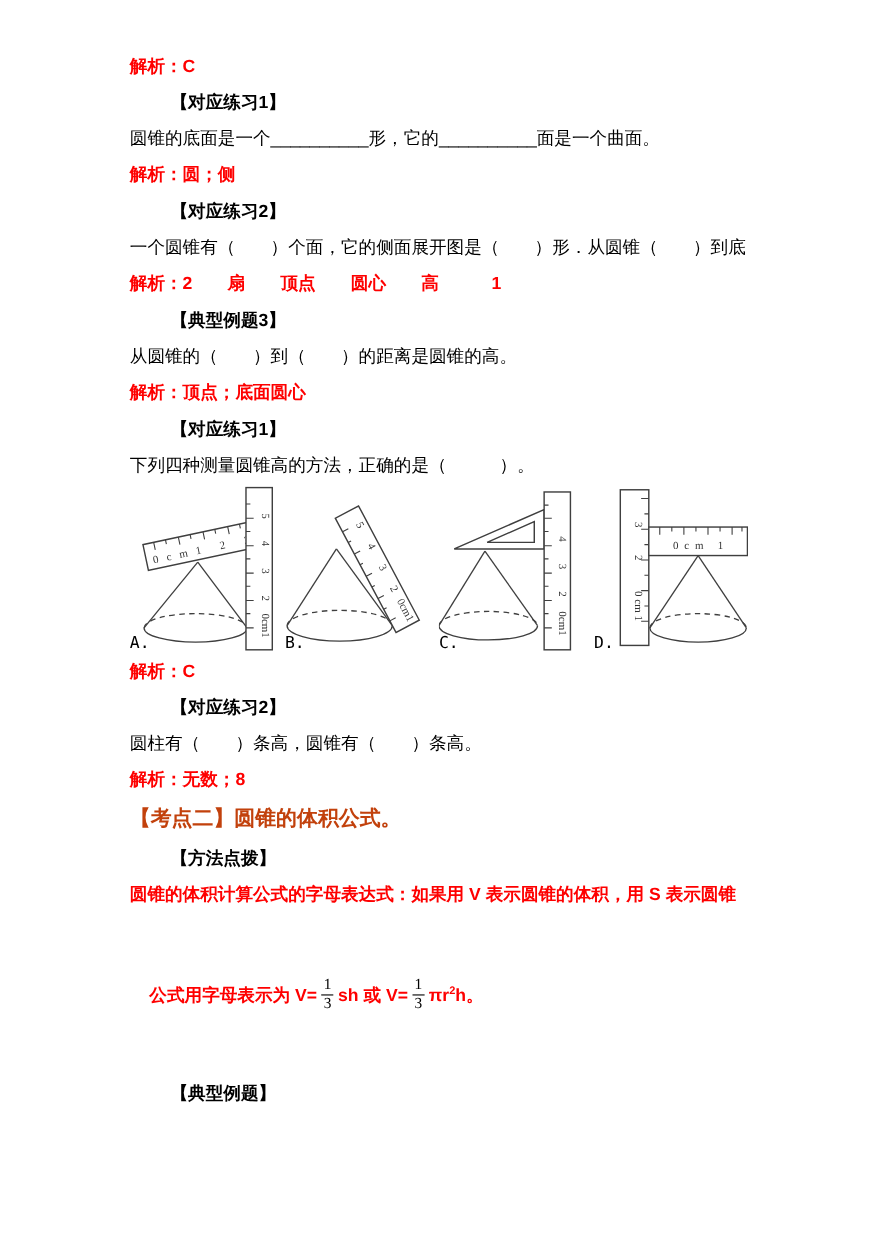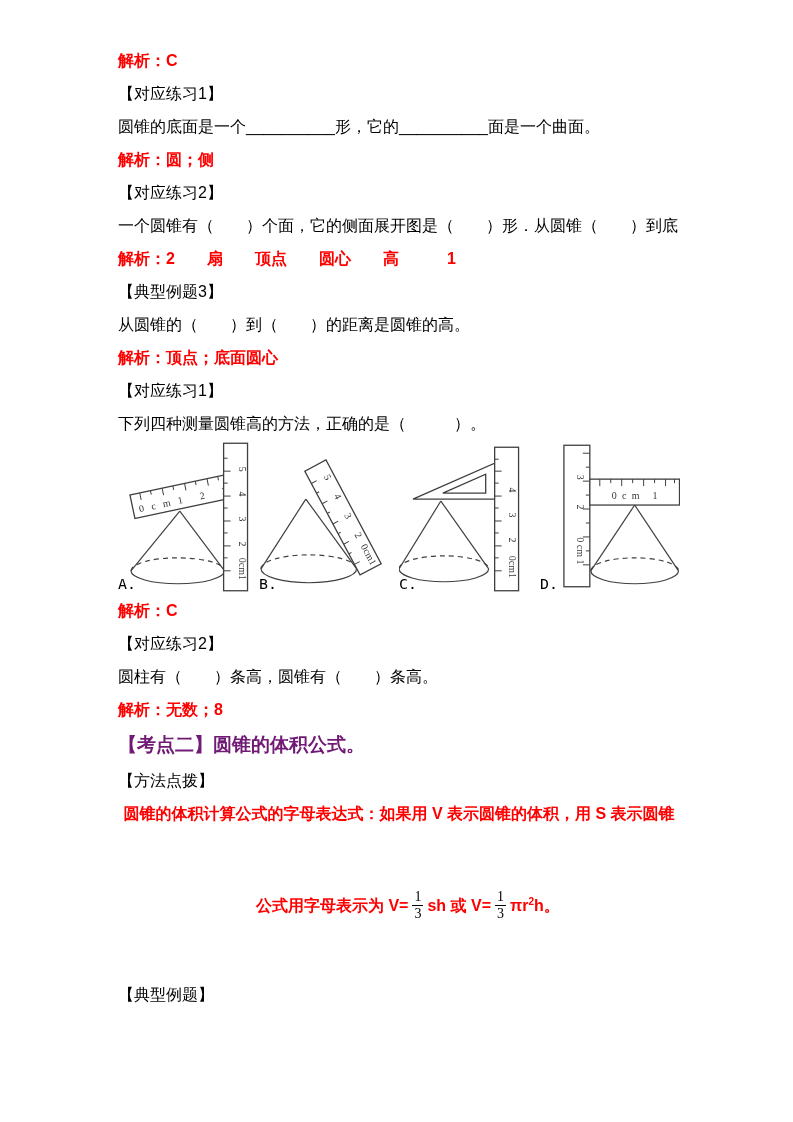--- a/index.html
+++ b/index.html
@@ -1,23 +1,23 @@
 <!DOCTYPE html>
 <html><head>
 <meta charset="utf-8">
 <style>
   html,body{margin:0;padding:0;background:#ffffff;}
   body{width:793px;height:1122px;font-family:"Liberation Sans",sans-serif;color:#000;overflow:hidden;}
   .page{padding:44px 113px 0 118px;width:562px;}
   .line{font-size:16px;line-height:33px;white-space:pre-wrap;}
-  .heading{font-weight:400;color:#000;}
+  .heading{font-weight:700;color:#000;margin-left:37px;}
   .question{font-weight:400;color:#000;}
   .answer{font-weight:700;color:#FE0000;}
-  .topic{color:#701a75;font-weight:700;font-size:19px;line-height:38px;}
-  .method{color:#FE0000;font-weight:700;text-align:center;}
+  .topic{color:#c2410c;font-weight:700;font-size:19px;line-height:38px;}
+  .method{color:#FE0000;font-weight:700;}
   .formula-line{line-height:48px;}
   .frac{display:inline-flex;flex-direction:column;align-items:center;vertical-align:middle;
         color:#000;font-family:"Liberation Serif",serif;font-weight:400;font-size:14px;
         line-height:1.15;margin:0 4px;position:relative;top:-2px;}
   .frac .num{border-bottom:1px solid #000;padding:0 2px;}
   sup.exp{font-size:10px;}
   .figure-row{display:flex;width:562px;margin:1px 0;}
   .figure-row svg{display:block;}
   .cone{fill:none;stroke:#3f3f3f;stroke-width:1.2;}
   .dash{stroke-dasharray:5 4;}

